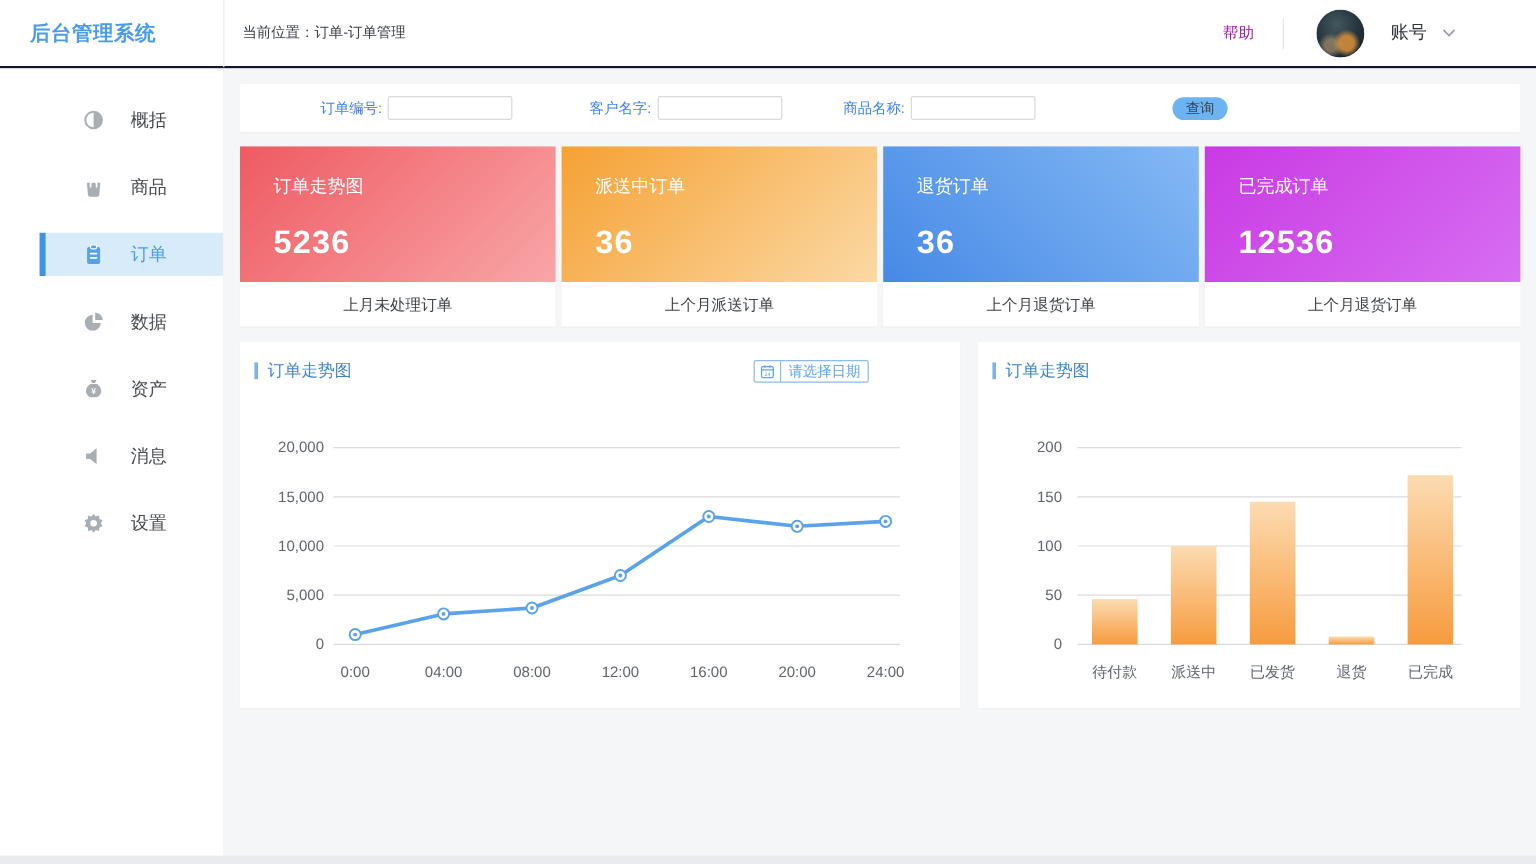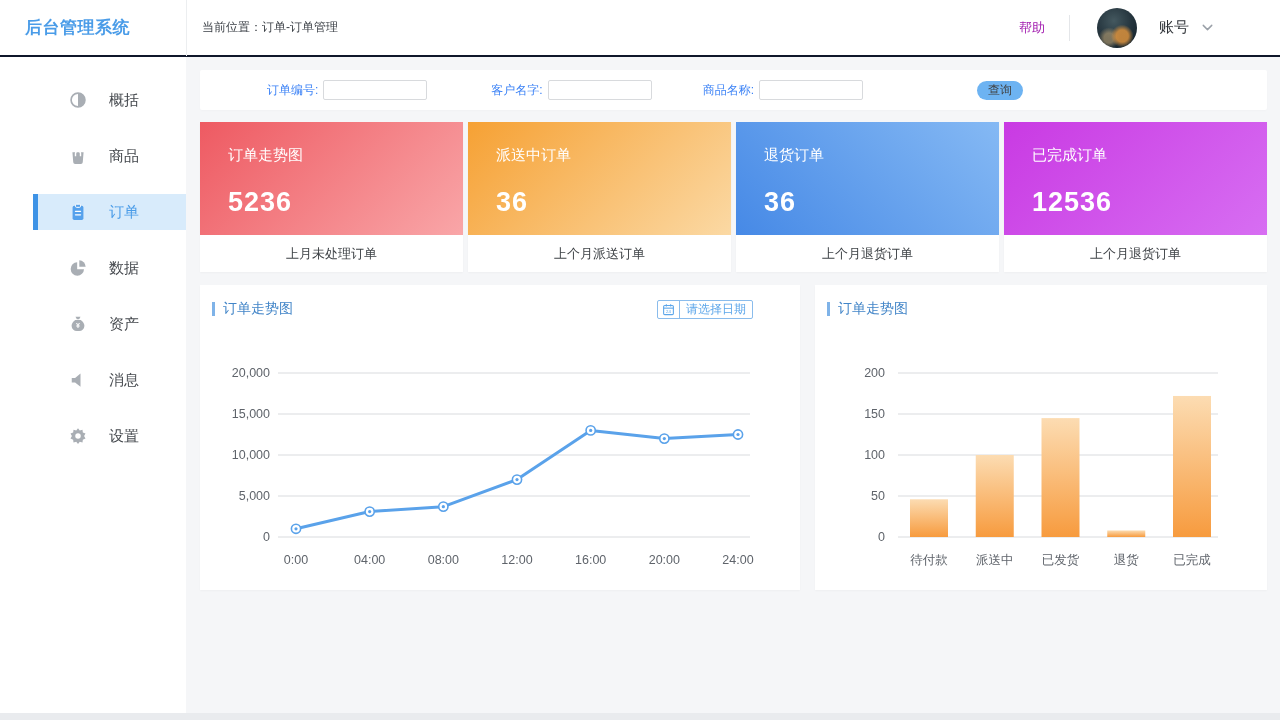--- a/index.html
+++ b/index.html
@@ -55,21 +55,21 @@
   .card-footer { height:37px; display:flex; align-items:center; justify-content:center; font-size:13px; color:#3f4347; }
 
   
   .charts { display:flex; gap:15px; margin-top:13px; }
   .chart-panel { background:#fff; height:305px; position:relative; box-shadow:0 1px 2px rgba(0,0,0,.03); }
   .left-panel { width:600px; flex-shrink:0; }
   .right-panel { flex:1; }
   .panel-header { position:absolute; top:15px; left:12px; display:flex; align-items:center; z-index:2; }
   .title-bar { width:3px; height:14px; background:#7fb3e8; margin-right:8px; }
   .panel-title { font-size:14px; color:#4285c8; }
-  .date-picker { position:absolute; top:15px; right:47px; height:19px; border:1px solid #8abcec; border-radius:2px; display:flex; align-items:stretch; color:#5ca6ea; cursor:pointer; z-index:2; background:#fff; }
+  .date-picker { position:absolute; top:15px; right:76px; height:19px; border:1px solid #8abcec; border-radius:2px; display:flex; align-items:stretch; color:#5ca6ea; cursor:pointer; z-index:2; background:#fff; }
   .dp-icon { display:flex; align-items:center; padding:0 4px; border-right:1px solid #8abcec; }
   .dp-label { font-size:12px; padding:0 6px; display:flex; align-items:center; }
   svg.chart { position:absolute; left:0; top:0; width:100%; height:100%; font-family:inherit; }
 </style>
 </head>
 <body>
 
 <div class="app">
 
   <div class="topbar">

